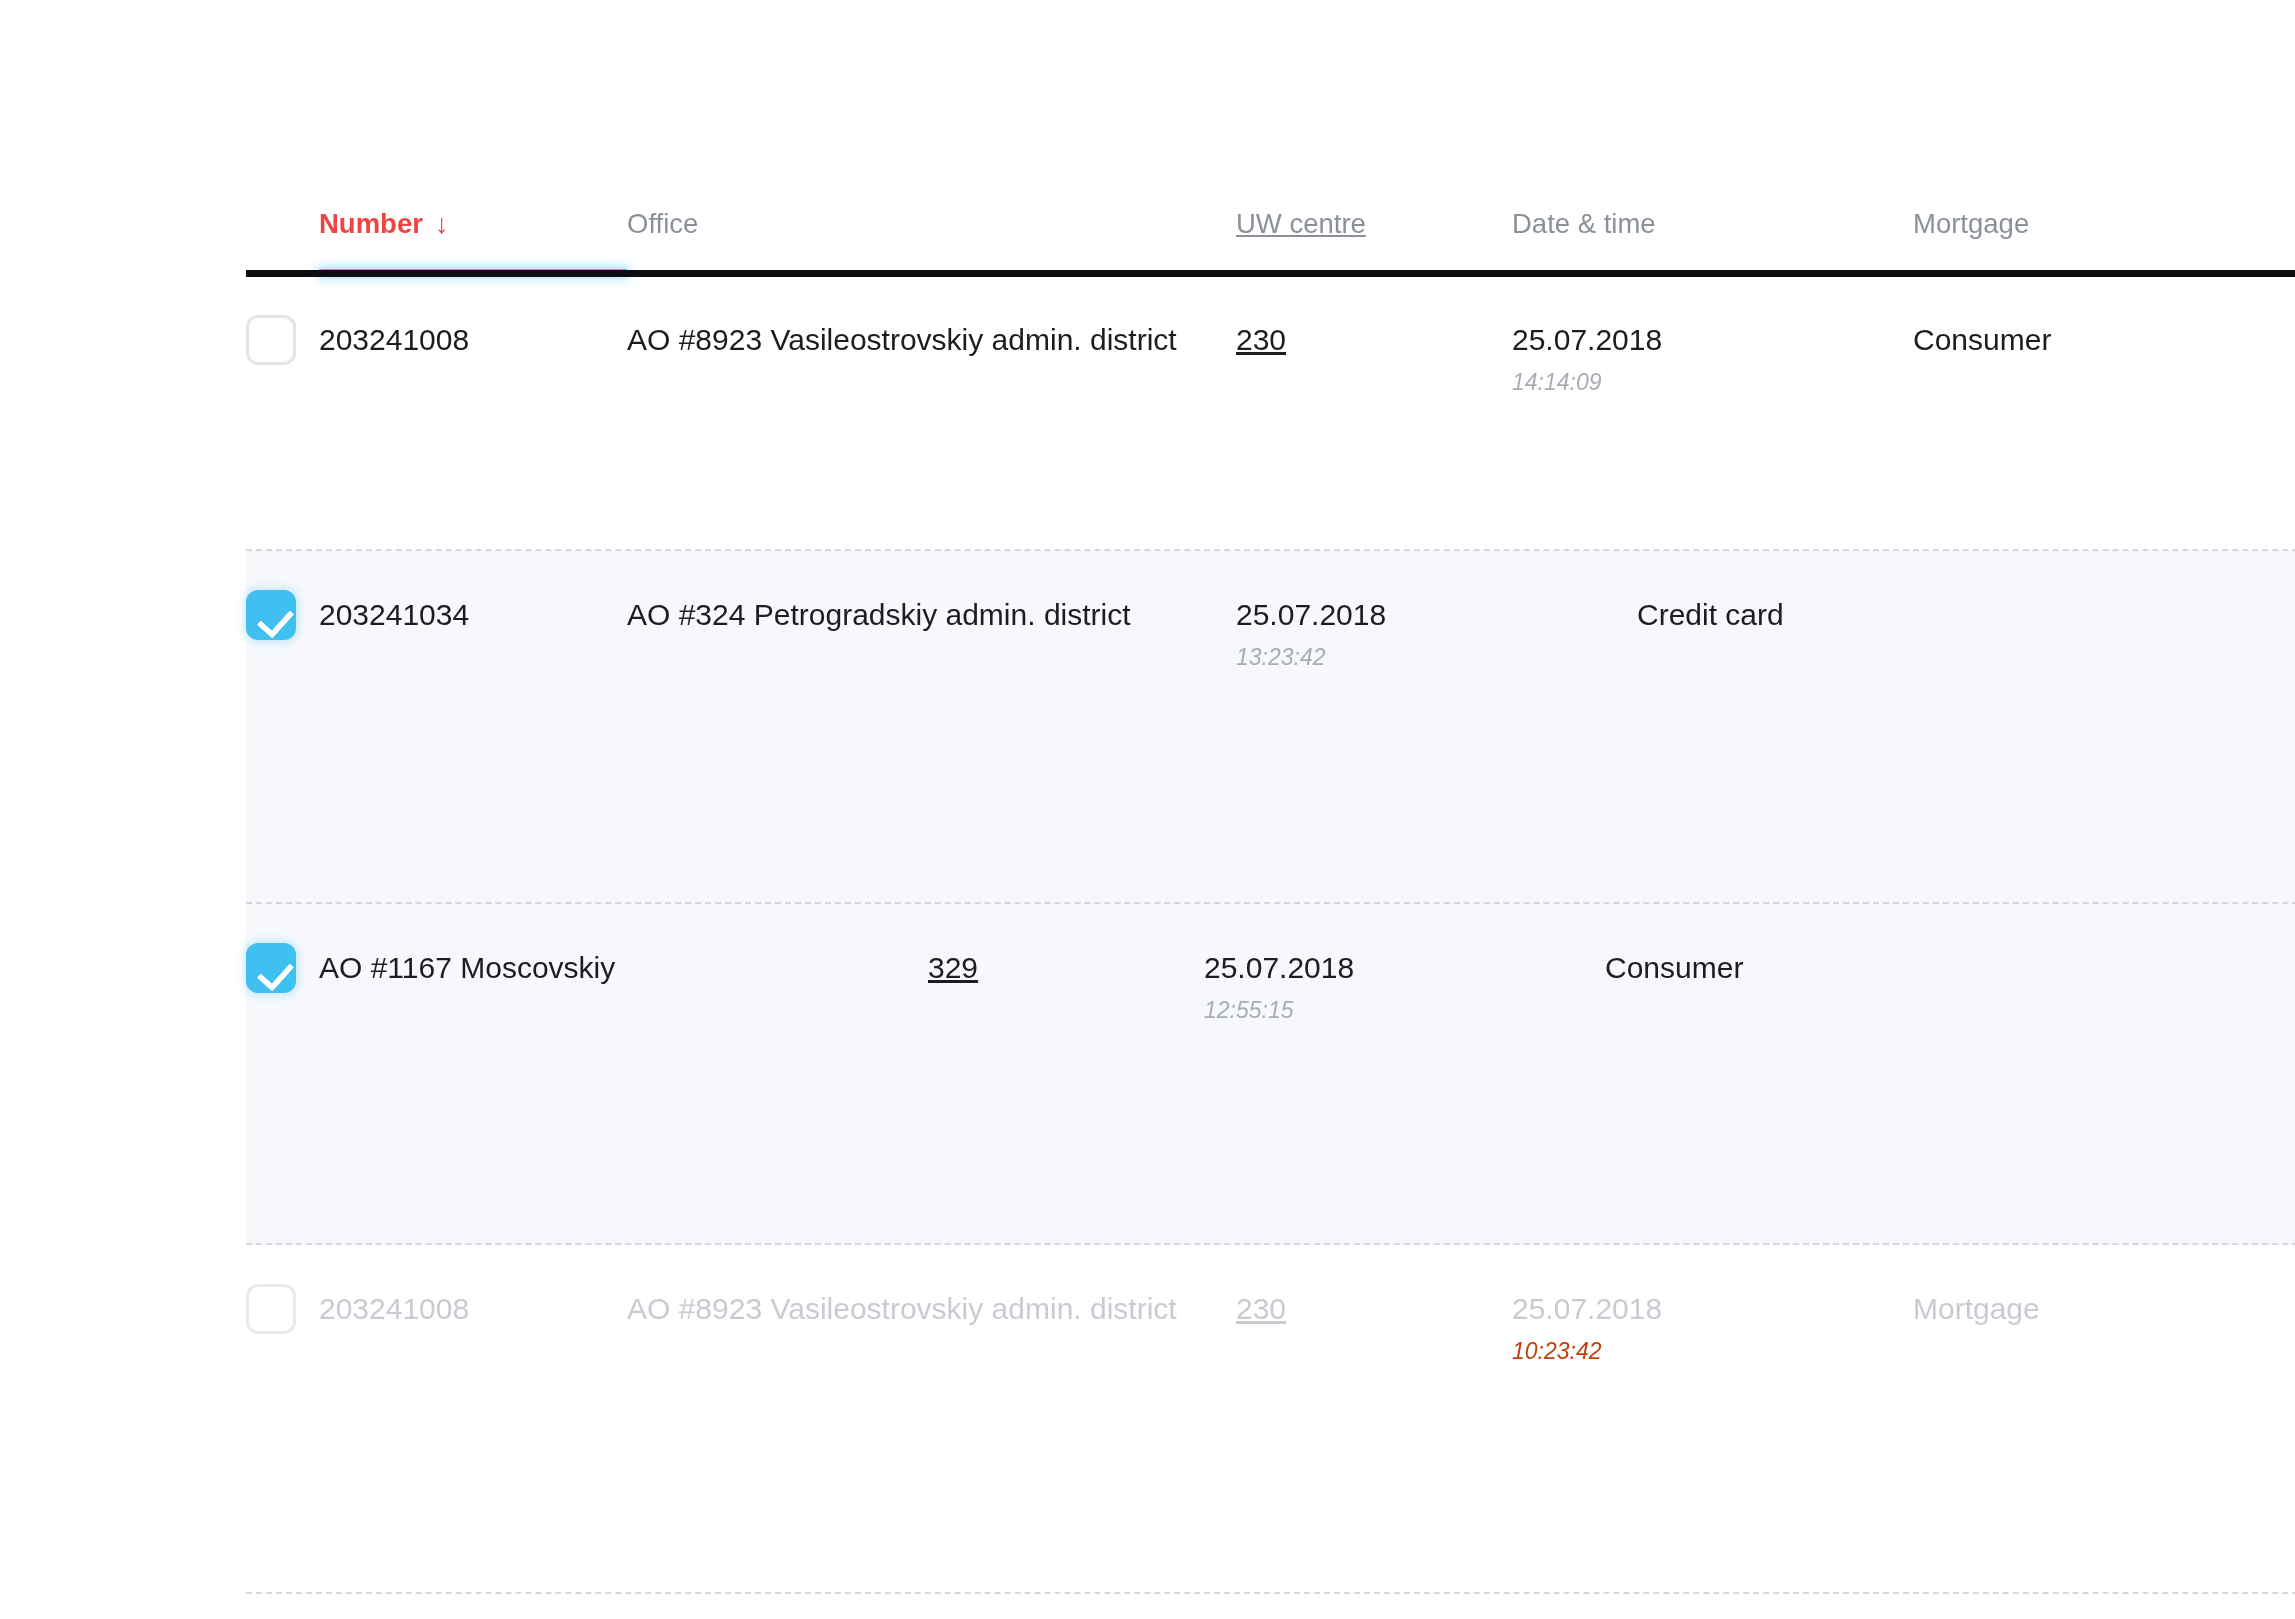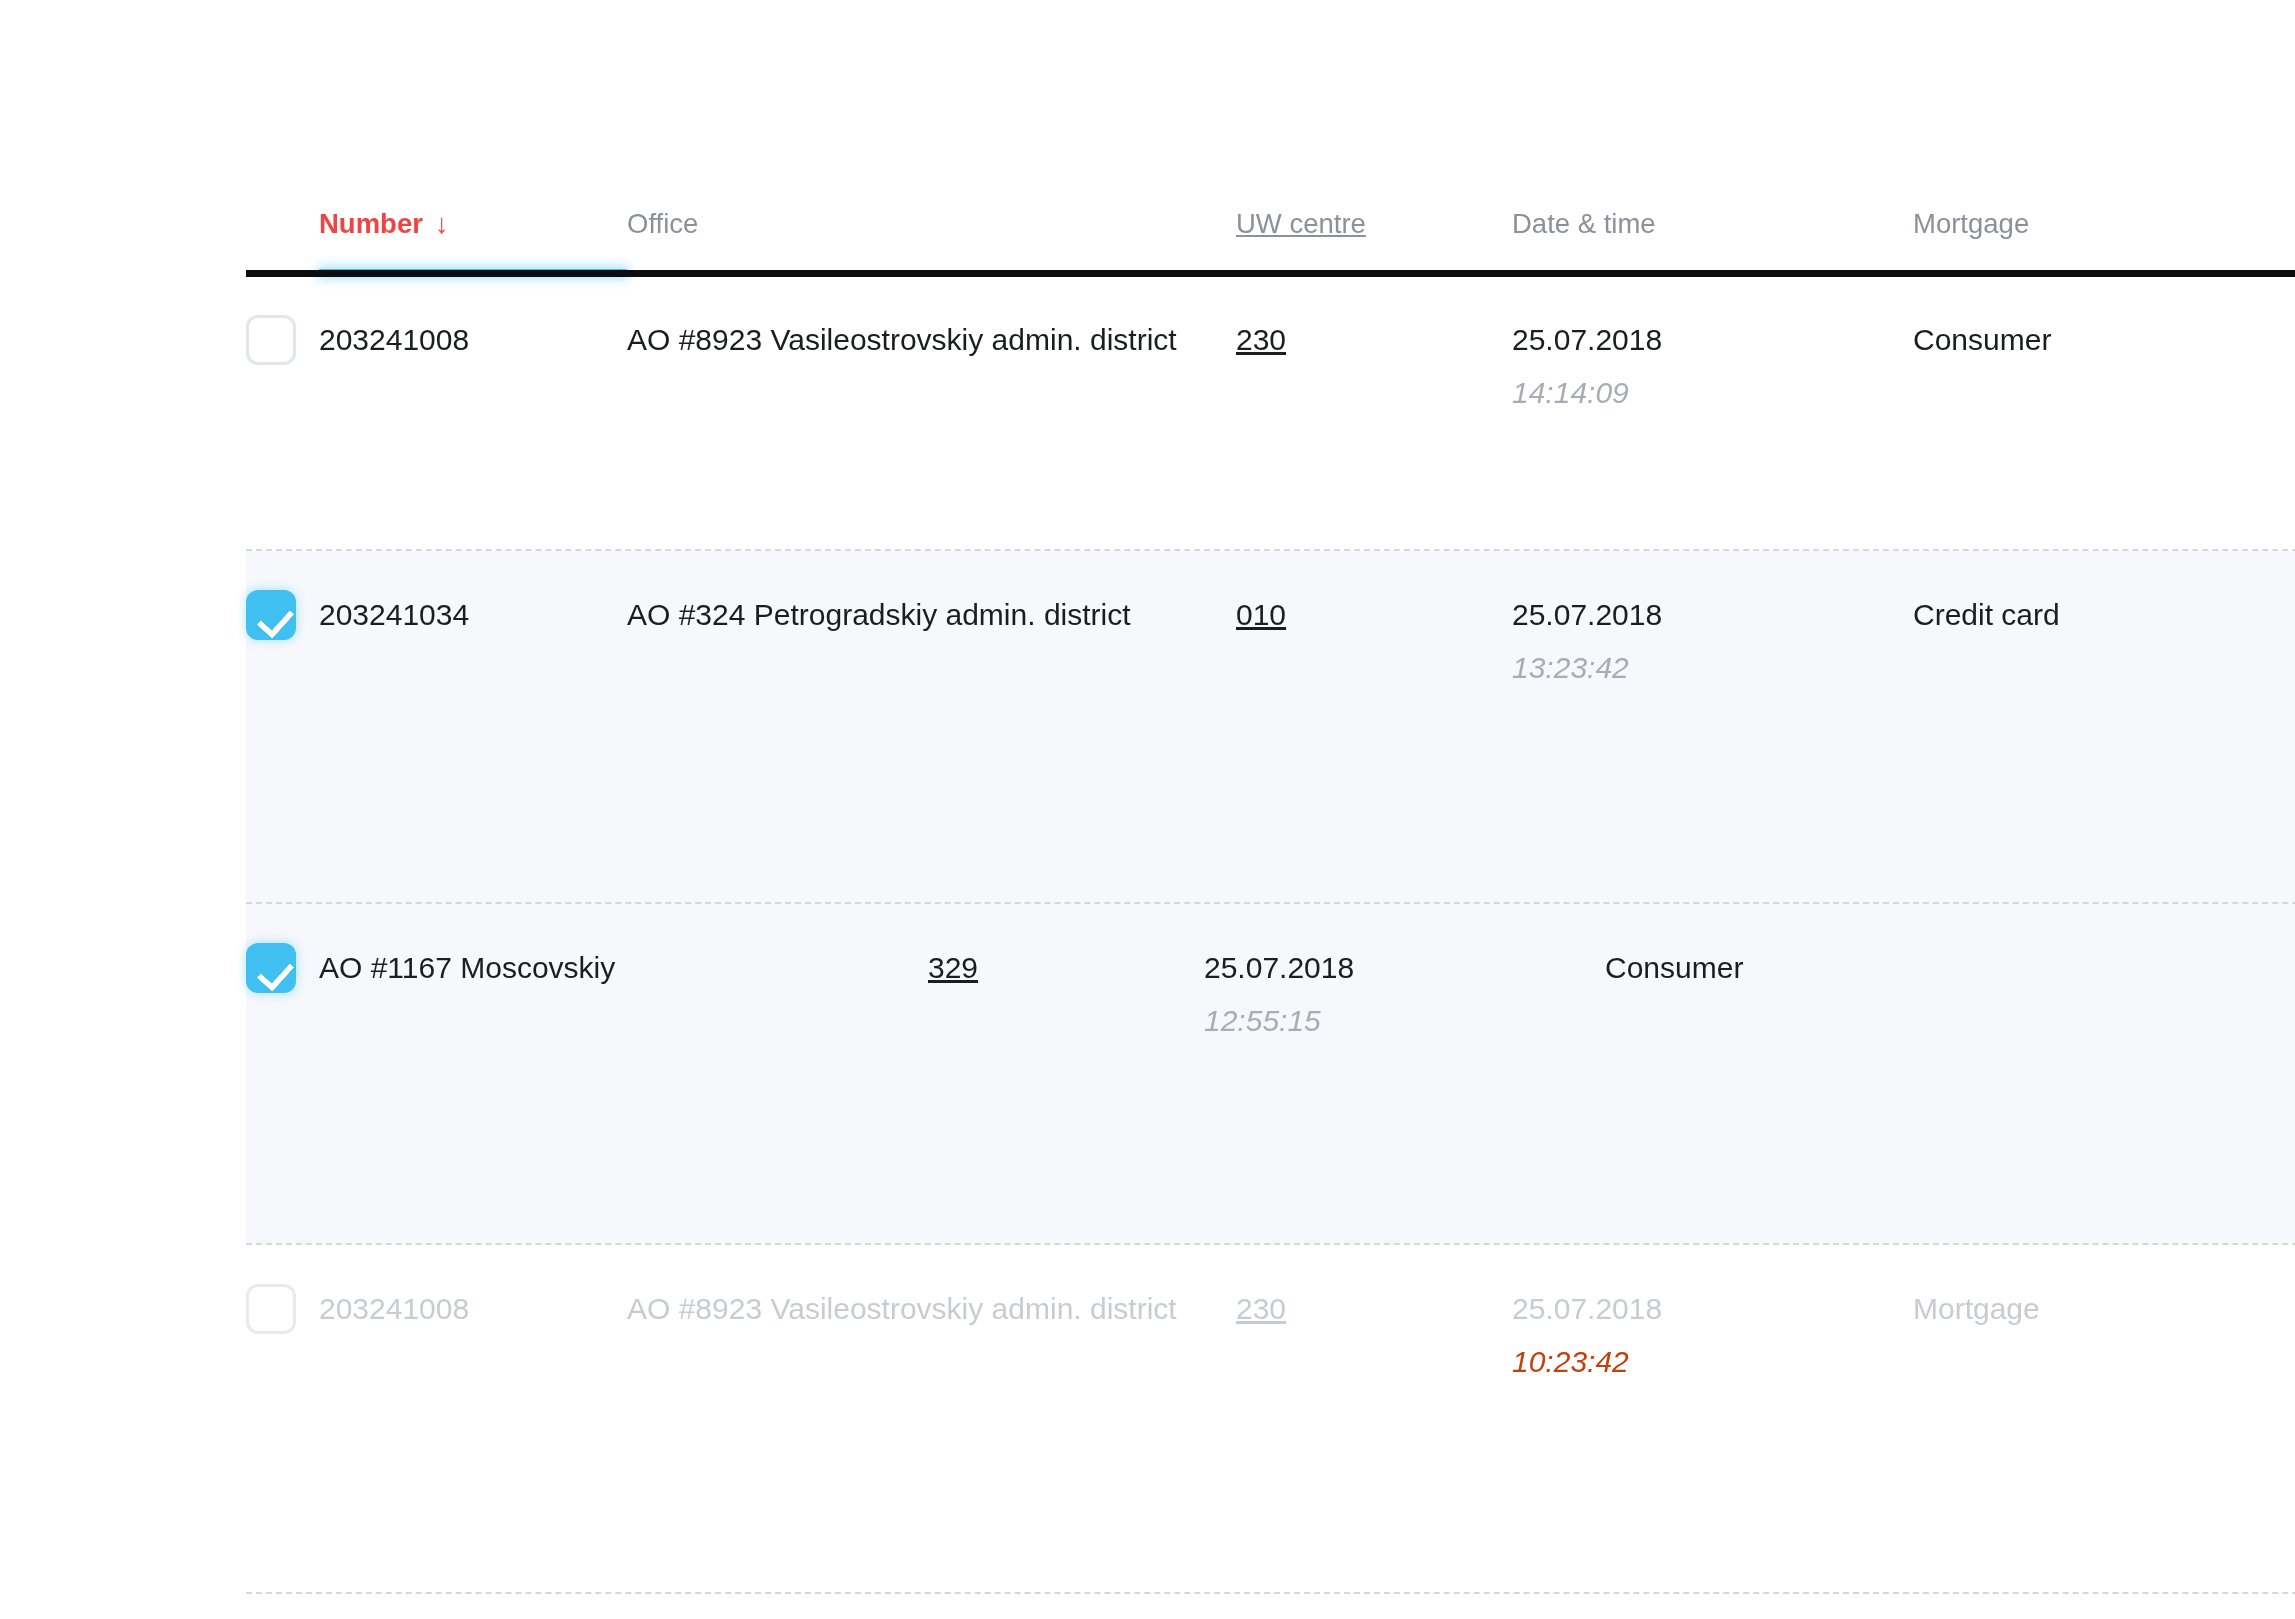--- a/index.html
+++ b/index.html
@@ -121,25 +121,25 @@
     font-size: 30px;
     line-height: 37px;
     color: #1b1d20;
     font-weight: 400;
     padding-top: 45px;
     white-space: normal;
   }
   .cell.nowrap { white-space: nowrap; }
   .cell .sub {
     display: block;
-    font-size: 30px;
+    font-size: 23px;
     line-height: 36px;
     font-style: italic;
     color: #a8adb4;
-    margin-top: 17px;
+    margin-top: 6px;
   }
   .row.disabled .cell .sub { color: #c2410c; }
 
   
   .cb-cell {
     padding-top: 39px;
     display: flex;
     justify-content: flex-start;
     align-items: flex-start;
   }
@@ -221,21 +221,20 @@
       <div class="cell col-product nowrap">Consumer</div>
       <div class="row-sep"></div>
     </div>
 
     <div class="row selected" style="height:353px">
       <div class="cell cb-cell col-check">
         <div class="checkbox checked"></div>
       </div>
       <div class="cell col-number nowrap">203241034</div>
       <div class="cell col-office">AO #324 Petrogradskiy admin. district</div>
-      <div class="cell col-uw nowrap">010</div>
       <div class="cell col-date nowrap">
         <span>25.07.2018</span>
         <span class="sub">13:23:42</span>
       </div>
       <div class="cell col-product nowrap">Credit card</div>
       <div class="row-sep"></div>
     </div>
 
     <div class="row selected" style="height:341px">
       <div class="cell cb-cell col-check">

